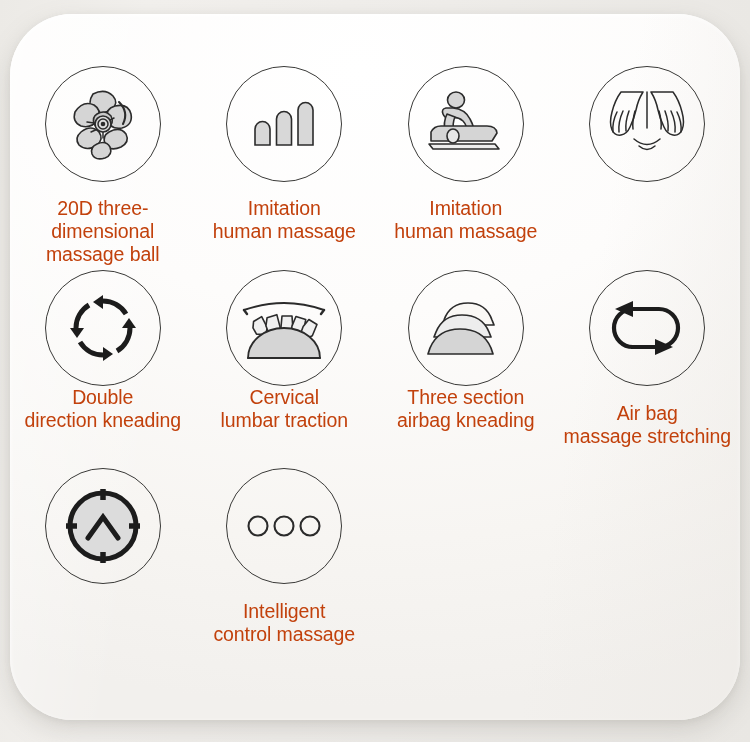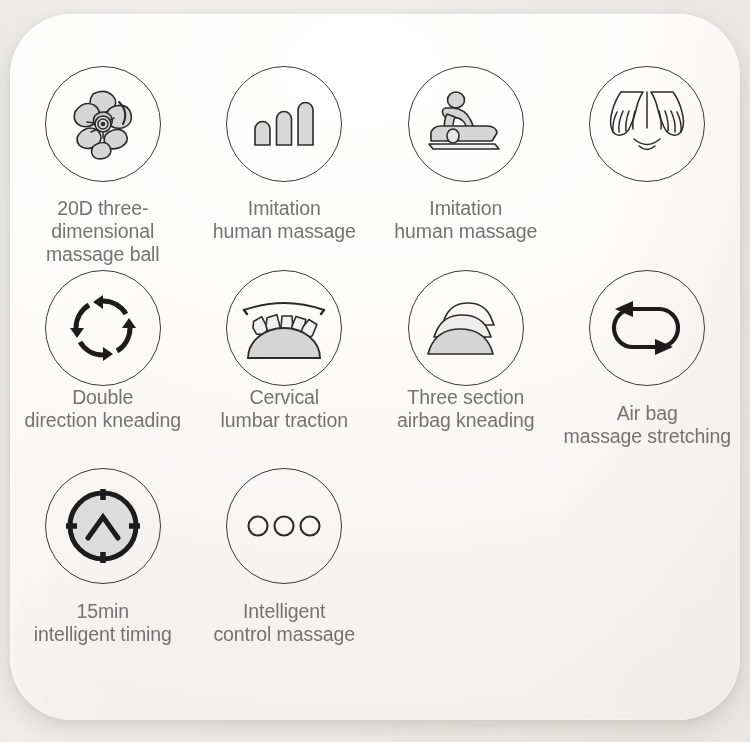--- a/index.html
+++ b/index.html
@@ -73,21 +73,21 @@
     align-items: center;
     justify-content: center;
     background: transparent;
   }
   .icon-circle svg { display: block; overflow: visible; }
 
   .feature-label {
     margin-top: 14px;
     font-size: 19.5px;
     line-height: 1.18;
-    color: #737373;
+    color: #c2410c;
     text-align: center;
     letter-spacing: -0.1px;
     white-space: pre-line;
     font-weight: 400;
   }
 
   
   .row-1 .feature-label { margin-top: 15px; }
   .row-2 .feature-label { margin-top: 0; }
   .row-3 .feature-label { margin-top: 16px; }
@@ -264,22 +264,20 @@
         <circle cx="42" cy="42" r="33" fill="#dcdcdc" stroke="#1c1c1c" stroke-width="5"></circle>
         <g stroke="#1c1c1c" stroke-width="5.5" stroke-linecap="butt">
           <path d="M42 5 L42 16"></path>
           <path d="M79 42 L68 42"></path>
           <path d="M42 79 L42 68"></path>
           <path d="M5 42 L16 42"></path>
         </g>
         <path d="M27 54 L42 33 L57 54" fill="none" stroke="#1c1c1c" stroke-width="5" stroke-linecap="round" stroke-linejoin="miter"></path>
       </svg>
     </div>
-    <div class="feature-label">15min
-intelligent timing</div>
   </div>
 
   <div class="feature-cell row-3">
     <div class="icon-circle">
       <svg width="76" height="28" viewBox="0 0 76 28">
         <g fill="none" stroke="#2b2b2b" stroke-width="2.1">
           <circle cx="12" cy="14" r="9.5"></circle>
           <circle cx="38" cy="14" r="9.5"></circle>
           <circle cx="64" cy="14" r="9.5"></circle>
         </g>

